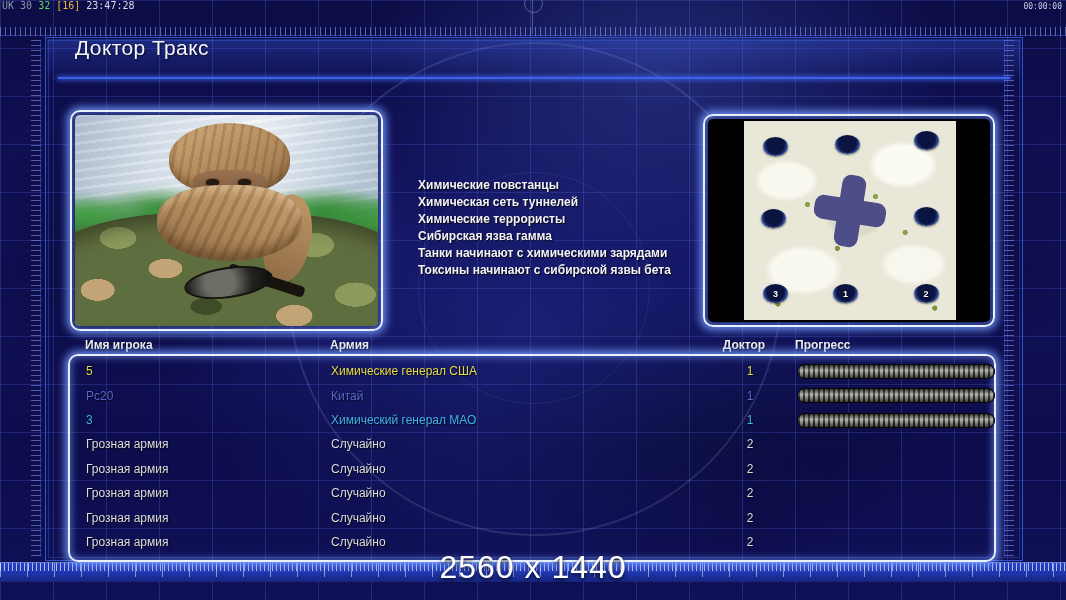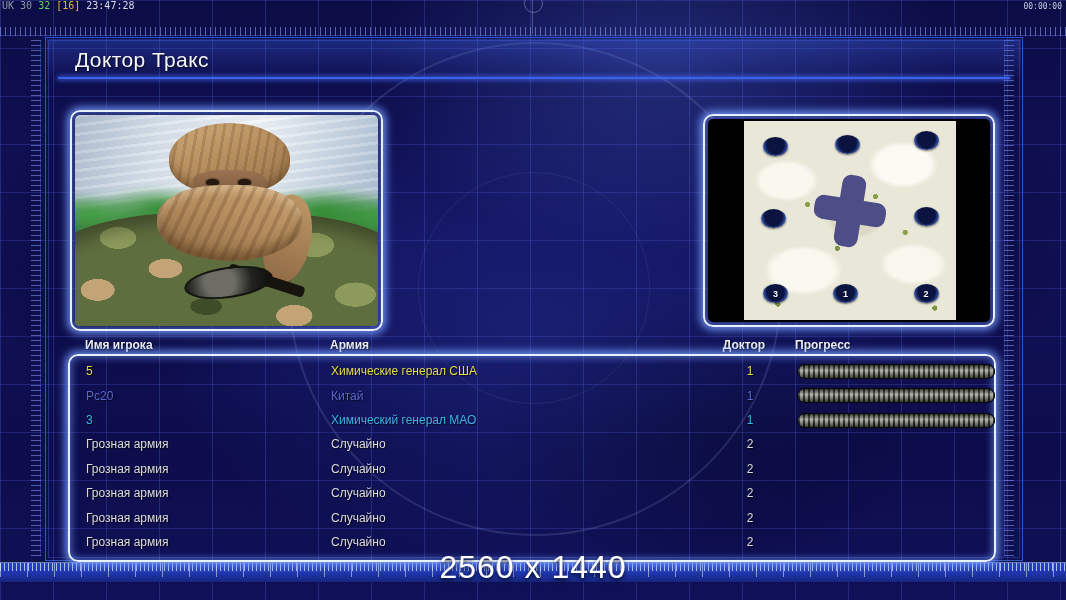--- a/index.html
+++ b/index.html
@@ -56,21 +56,21 @@
   .ruler-left{left:31px;border-right:1px solid rgba(110,135,255,.3);}
   .ruler-right{left:1004px;border-left:1px solid rgba(110,135,255,.3);}
   
   .perf{position:absolute;left:2px;top:1px;font-family:"DejaVu Sans Mono",monospace;font-size:10px;line-height:9px;letter-spacing:0;}
   .clock{position:absolute;right:4px;top:2px;font-family:"DejaVu Sans Mono",monospace;font-size:8px;color:#c9cfe6;}
   
   .frame{position:absolute;left:45px;top:37px;width:976px;height:522px;border:1px solid #2f55cc;}
   .frame::before{content:"";position:absolute;inset:2px;border:1px solid rgba(70,105,235,.35);}
   .frame::after{content:"";position:absolute;left:1px;right:1px;top:1px;height:42px;
     background:linear-gradient(180deg, rgba(70,110,255,.30), rgba(70,110,255,0));}
-  .title{position:absolute;left:75px;top:48px;font-size:21px;color:#f4f6fb;letter-spacing:.4px;text-shadow:1px 1px 2px rgba(0,0,0,.7);}
+  .title{position:absolute;left:75px;top:36px;font-size:21px;color:#f4f6fb;letter-spacing:.4px;text-shadow:1px 1px 2px rgba(0,0,0,.7);}
   .title-underline{position:absolute;left:58px;top:77px;width:952px;height:2px;background:#3c62e8;box-shadow:0 0 5px 1px rgba(70,110,255,.8);}
   
   .glow-box{
     position:absolute;border:2px solid #e8efff;border-radius:10px;
     box-shadow:0 0 9px 3px rgba(115,155,255,.9), inset 0 0 7px 2px rgba(115,155,255,.55);
   }
   
   .portrait-box{left:70px;top:110px;width:309px;height:217px;}
   .portrait-art{position:absolute;inset:3px;border-radius:5px;overflow:hidden;
     background:linear-gradient(105deg,#aebcce 0%,#d8e1ea 25%,#f1f4f7 52%,#c3d1df 78%,#9fb2c6 100%);}
@@ -199,20 +199,28 @@
         <div class="eye-l"></div>
         <div class="eye-r"></div>
       </div>
       <div class="scarf-tail"></div>
       <div class="scarf-wrap"></div>
       <div class="goggle-strap"></div>
       <div class="goggles"></div>
     </div>
   </div>
 
+  <div class="features">
+      <div class="feature-line">Химические повстанцы</div>
+      <div class="feature-line">Химическая сеть туннелей</div>
+      <div class="feature-line">Химические террористы</div>
+      <div class="feature-line">Сибирская язва гамма</div>
+      <div class="feature-line">Танки начинают с химическими зарядами</div>
+      <div class="feature-line">Токсины начинают с сибирской язвы бета</div>
+    </div>
 
   <div class="glow-box map-box">
     <div class="map-inner">
       <div class="map-area">
         <div class="map-cross"></div>
       <div class="spawn" style="left: 9%; top: 8%;"></div>
           <div class="spawn" style="left: 43%; top: 7%;"></div>
           <div class="spawn" style="left: 80%; top: 5%;"></div>
           <div class="spawn" style="left: 8%; top: 44%;"></div>
           <div class="spawn" style="left: 80%; top: 43%;"></div>

